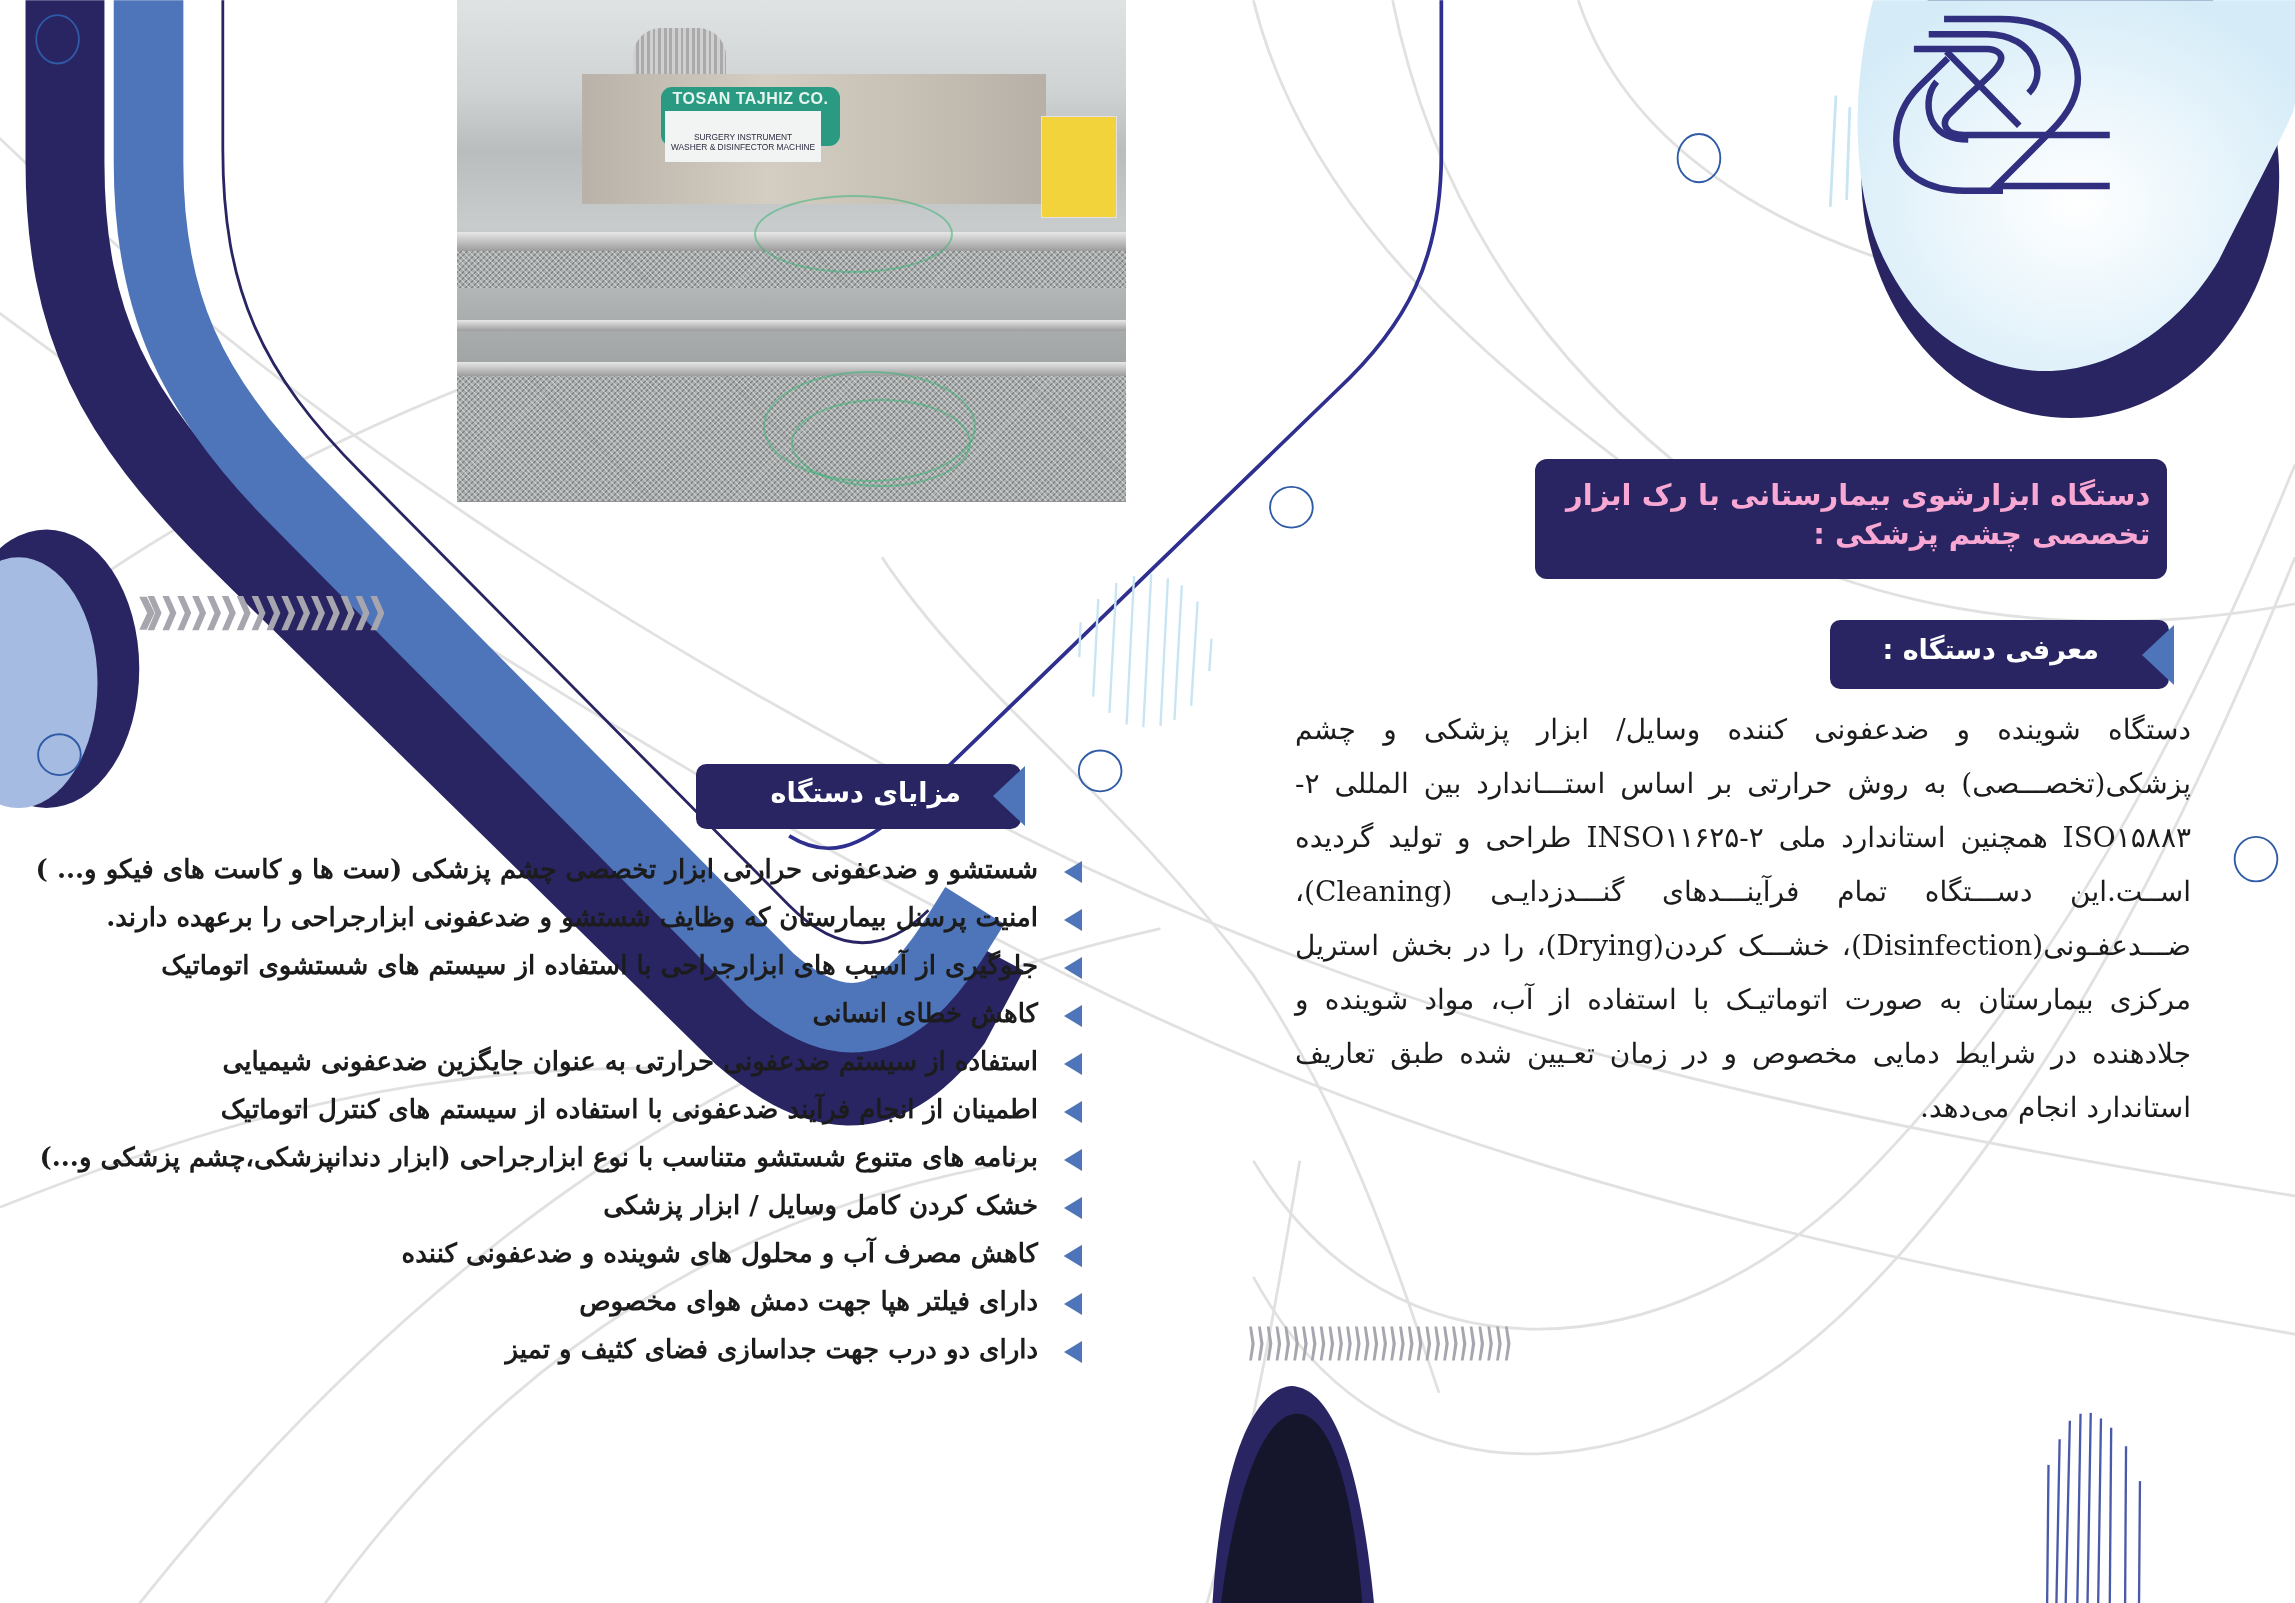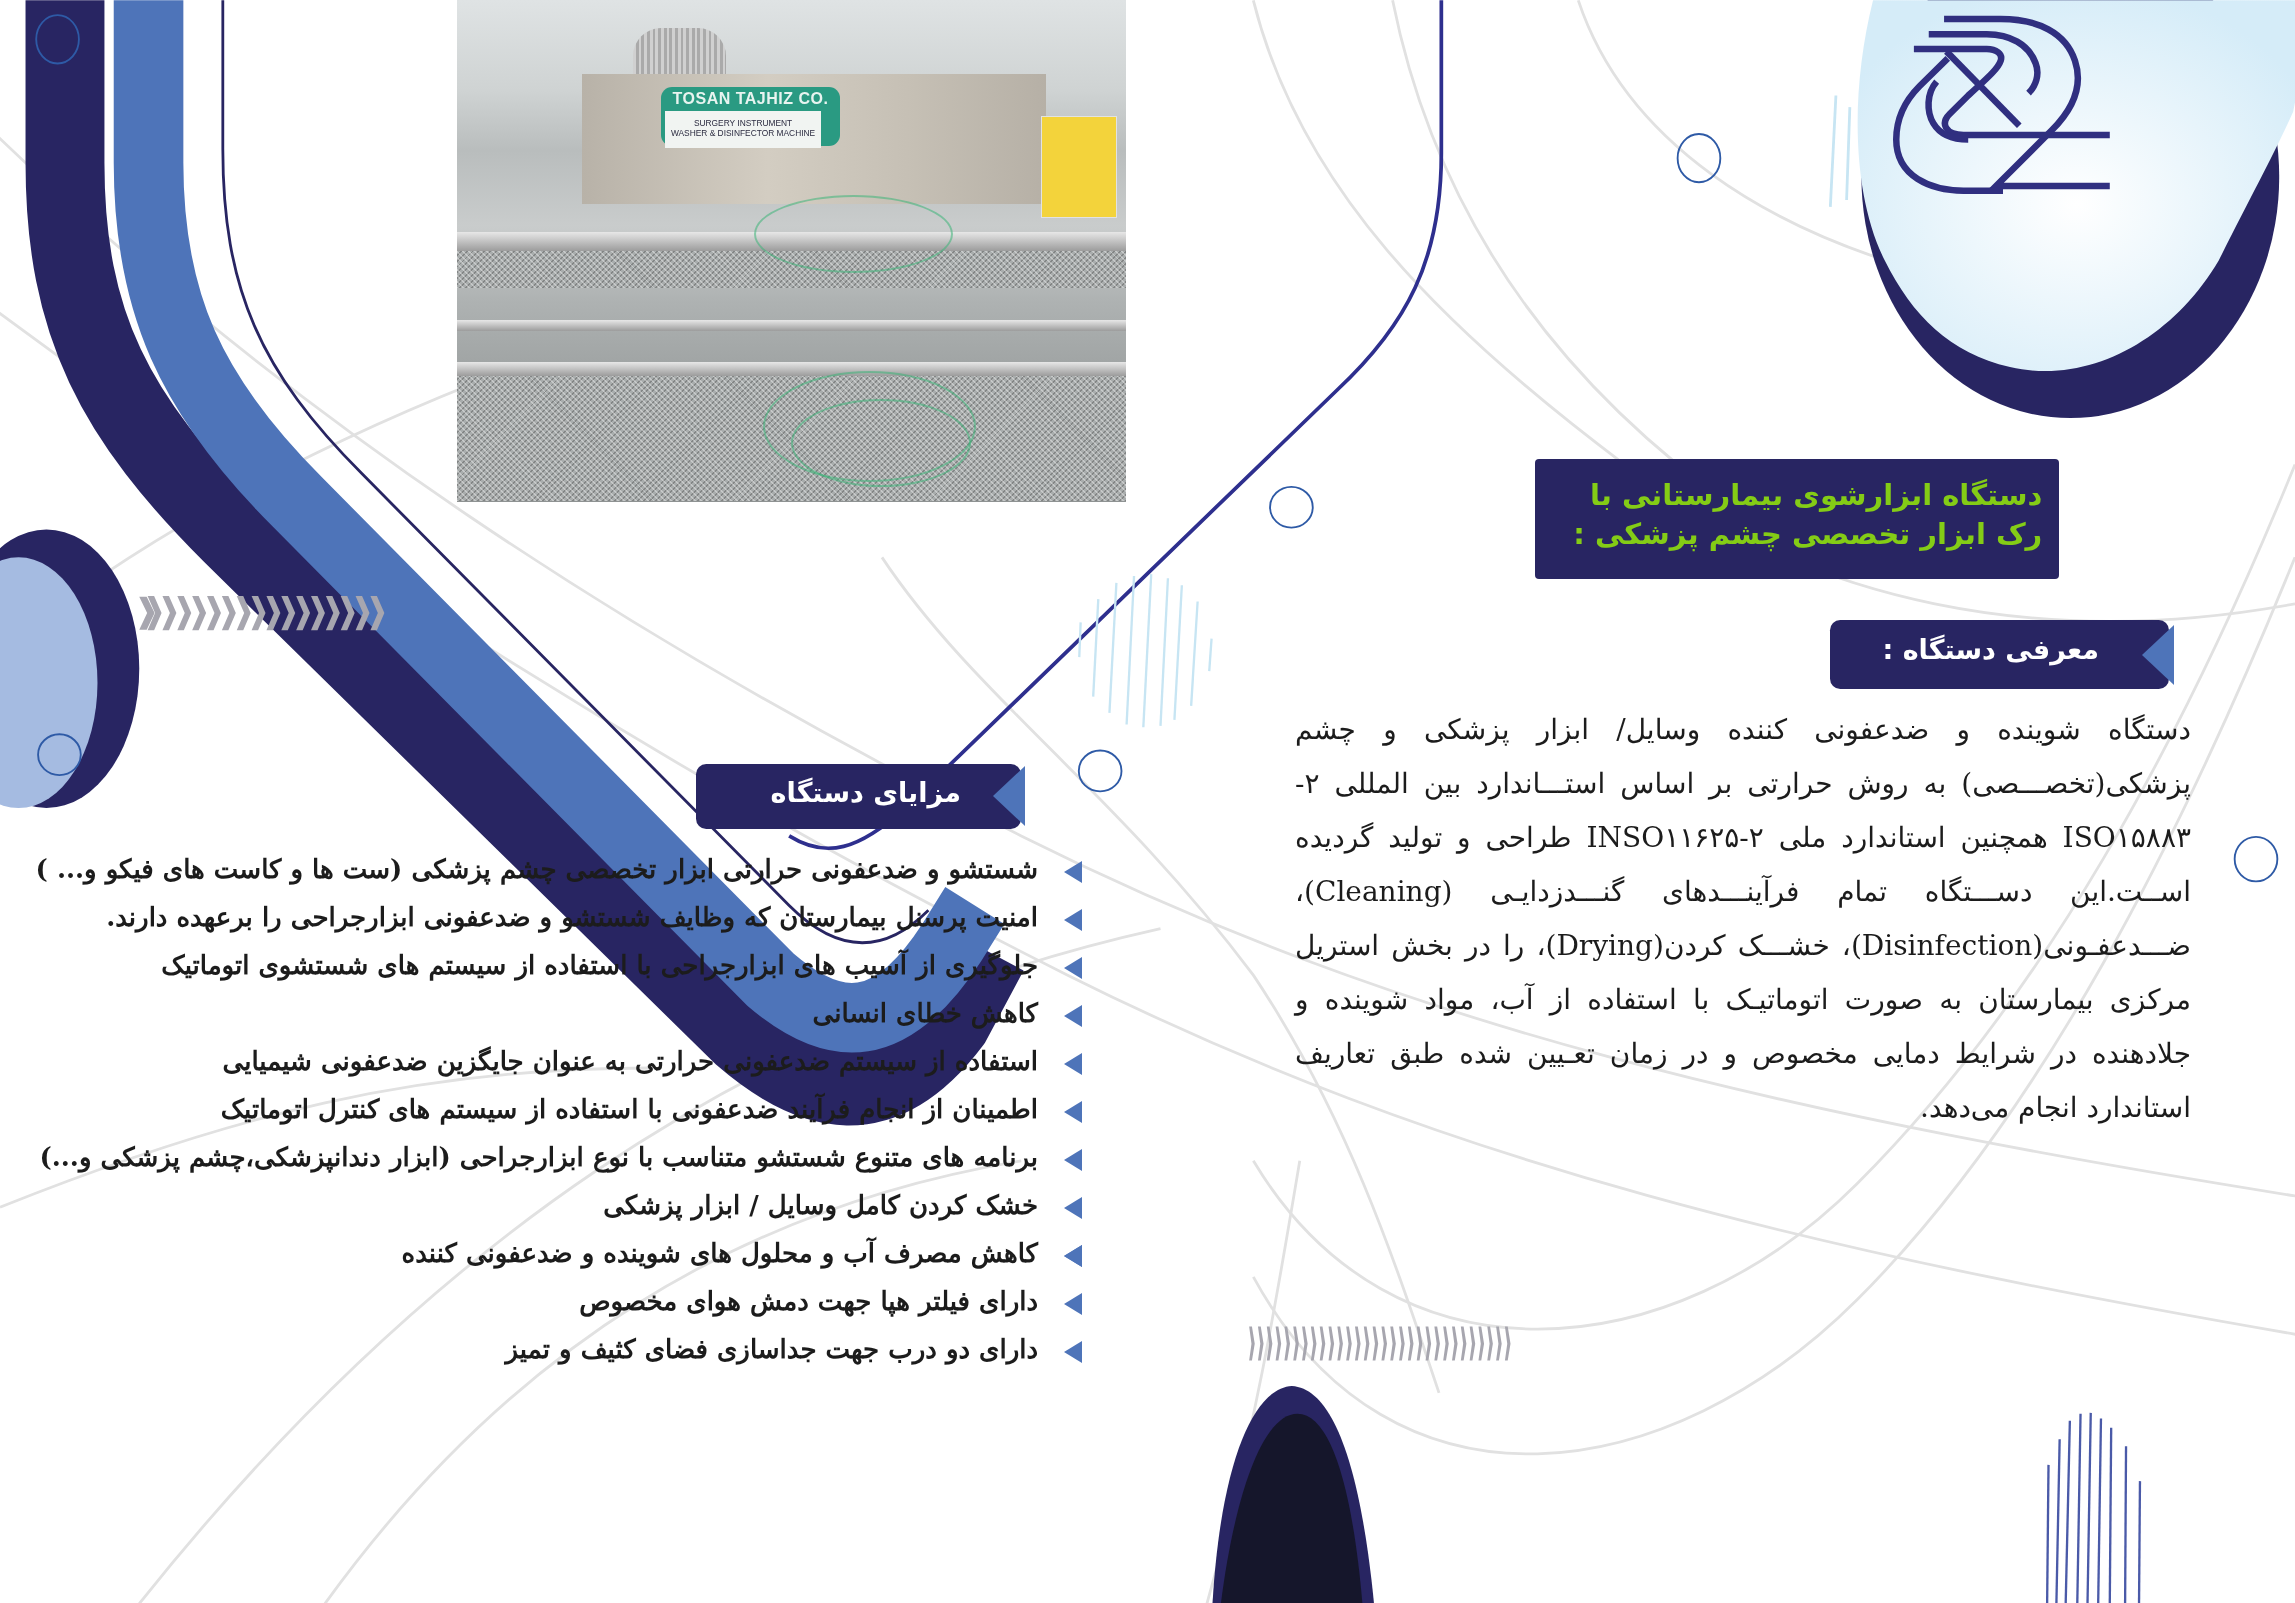--- a/index.html
+++ b/index.html
@@ -30,21 +30,21 @@
     position: absolute; left: 204px; top: 87px; width: 179px; height: 59px;
     background: #2a9a82; border-radius: 11px;
   }
   .photo .label .brand {
     position: absolute; left: 0; right: 0; top: 2.8px; text-align: center;
     color: #e8f4f0; font: bold 16px "Liberation Sans", sans-serif; letter-spacing: 0.5px;
   }
   .photo .label .sub {
     position: absolute; left: 3.7px; right: 18.6px; top: 24px; height: 30px;
     background: #f1f4f2; color: #2b2b40; text-align: center;
-    font: 8.4px "Liberation Sans", sans-serif; line-height: 10.2px; padding-top: 7px;
+    font: 8.4px "Liberation Sans", sans-serif; line-height: 10.2px; padding-top: 21px;
   }
   .photo .sign {
     position: absolute; right: 9.3px; top: 116px; width: 74px; height: 100px;
     background: #f3d33b; border: 1.4px solid #e2e2e2;
   }
   .photo .rack {
     position: absolute; left: 0; width: 100%; height: 18.6px;
     background: linear-gradient(180deg, #e7e7e7, #9c9c9c);
   }
   .photo .mesh {
@@ -52,23 +52,23 @@
     background:
       repeating-linear-gradient(45deg, rgba(255,255,255,.35) 0 1.4px, transparent 1.4px 4.2px),
       repeating-linear-gradient(-45deg, rgba(60,60,60,.35) 0 1.4px, transparent 1.4px 4.2px),
       #a9adad;
   }
   .photo .tube {
     position: absolute; border: 2.8px solid rgba(60,180,120,.55); border-radius: 50%;
   }
 
   .title-box {
-    left: 1535px; top: 459px; width: 524px; height: 120px;
-    background: #282562; border-radius: 4px;
-    color: #84cc16; direction: rtl; text-align: right;
+    left: 1535px; top: 459px; width: 632px; height: 120px;
+    background: #282562; border-radius: 12px;
+    color: #f9a8d4; direction: rtl; text-align: right;
     font: bold 29px "DejaVu Sans", sans-serif; line-height: 39px;
     padding: 16.7px 16.7px 0 16.7px; box-sizing: border-box;
   }
 
   .tag {
     background: #282562; border-radius: 10.2px; color: #ffffff;
     direction: rtl; text-align: right; box-sizing: border-box;
     font: bold 27px "DejaVu Sans", sans-serif;
   }
   .tag-arrow {

